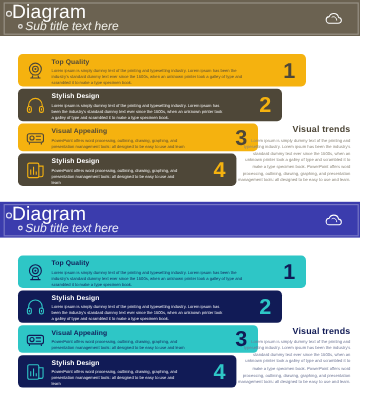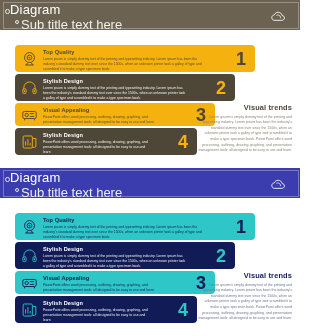--- a/index.html
+++ b/index.html
@@ -1,22 +1,22 @@
 <!DOCTYPE html>
 <html><head>
 <meta charset="utf-8">
 <style>
   html,body{margin:0;padding:0;background:#ffffff;}
   body{width:300px;height:336px;overflow:hidden;font-family:"Liberation Sans",sans-serif;}
   .slide{position:relative;width:300px;height:164px;background:#ffffff;overflow:hidden;}
   .slide + .slide{margin-top:4px;}
   .hdr{position:absolute;left:0;top:0;width:300px;height:30px;}
   .hdr-inner{position:absolute;left:3px;top:2px;right:1px;bottom:1px;border:1px solid rgba(255,255,255,.30);}
-  .title{position:absolute;left:10px;top:2px;font-size:13px;font-weight:400;color:#fff;letter-spacing:.2px;white-space:nowrap;}
-  .subtitle{position:absolute;left:21px;top:17px;font-size:13px;color:#f0efe9;white-space:nowrap;}
+  .title{position:absolute;left:10px;top:2px;font-size:16px;font-weight:400;color:#fff;letter-spacing:.2px;white-space:nowrap;}
+  .subtitle{position:absolute;left:21px;top:17px;font-size:10px;color:#f0efe9;white-space:nowrap;font-style:italic;}
   .dot{position:absolute;border-radius:50%;border:1px solid rgba(255,255,255,.85);background:transparent;}
   .dot-t{left:5px;top:9px;width:2.6px;height:2.6px;}
   .dot-s{left:15px;top:20px;width:2.2px;height:2.2px;}
   .cloud{position:absolute;right:14px;top:8px;width:16px;height:12px;}
   .card{position:absolute;left:15px;border-radius:4px;box-sizing:border-box;padding:4px 6px 4px 28px;overflow:hidden;}
   .card .ttl{font-size:5.6px;font-weight:bold;line-height:1.1;margin:0 0 1.6px 0;letter-spacing:.1px;}
   .card .bdy{font-size:3.45px;line-height:1.55;margin:0;padding-right:42px;}
   .num{position:absolute;right:9px;top:50%;transform:translateY(-52%);font-size:18px;font-weight:bold;line-height:1;}
   .ico{position:absolute;left:6px;top:50%;transform:translateY(-50%);width:17px;height:17px;}
   .c1{top:45px;width:240px;height:27px;}

